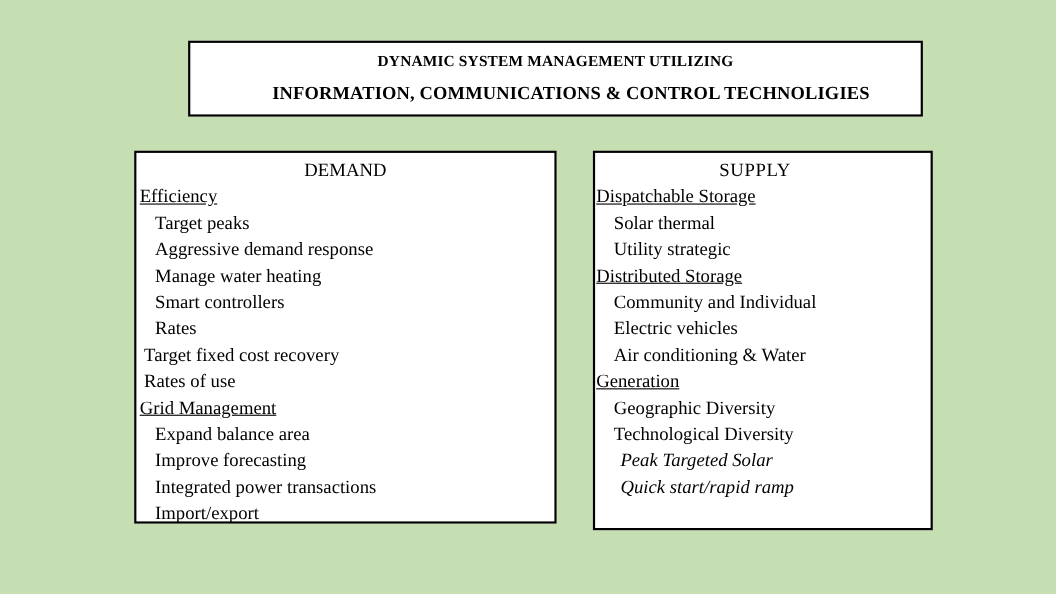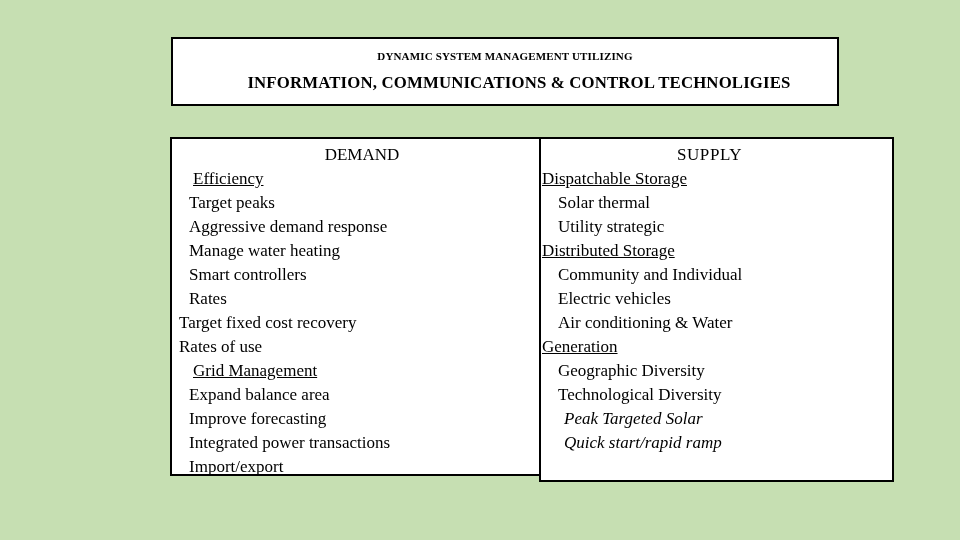--- a/index.html
+++ b/index.html
@@ -25,21 +25,21 @@
     background: #ffffff;
     border: 2px solid #000000;
     box-sizing: border-box;
     display: flex;
     flex-direction: column;
     justify-content: center;
     align-items: center;
   }
   .title-line {
     font-weight: bold;
-    font-size: 11px;
+    font-size: 14px;
     letter-spacing: 0.15px;
     color: #000000;
     line-height: 1.05;
     text-align: center;
     white-space: nowrap;
   }
   #title-line-1 { margin-bottom: 11px; }
   #title-line-2 { font-size: 16.8px; margin-left: 28px; }
 
   
@@ -48,26 +48,25 @@
     background: #ffffff;
     border: 2px solid #000000;
     box-sizing: border-box;
     color: #000000;
   }
   #demand-panel {
     left: 122px;
     top: 137px;
     width: 384px;
     height: 339px;
-    margin-left: 48px;
   }
   #supply-panel {
     left: 539px;
     top: 137px;
-    width: 355px;
+    width: 309px;
     height: 345px;
   }
 
   .panel-heading {
     text-align: center;
     font-size: 17px;
     line-height: 24px;
     padding-top: 4px;
     white-space: nowrap;
   }
@@ -85,21 +84,21 @@
     font-size: 17px;
     line-height: 24px;
     white-space: nowrap;
   }
   .cat {
     text-decoration: underline;
     text-underline-offset: 1px;
   }
 
   
-  #demand-panel .lvl0 { padding-left: 21px; }
+  #demand-panel .lvl0 { padding-left: 3px; }
   #demand-panel .lvl1 { padding-left: 17px; }
   #demand-panel .lvl2 { padding-left: 7px; }
 
   
   #supply-panel .lvl0 { padding-left: 1px; }
   #supply-panel .lvl1 { padding-left: 17px; }
   #supply-panel .lvl2 { padding-left: 23px; font-style: italic; }
 </style>
 </head>
 <body style="background: rgb(198, 223, 178);">

